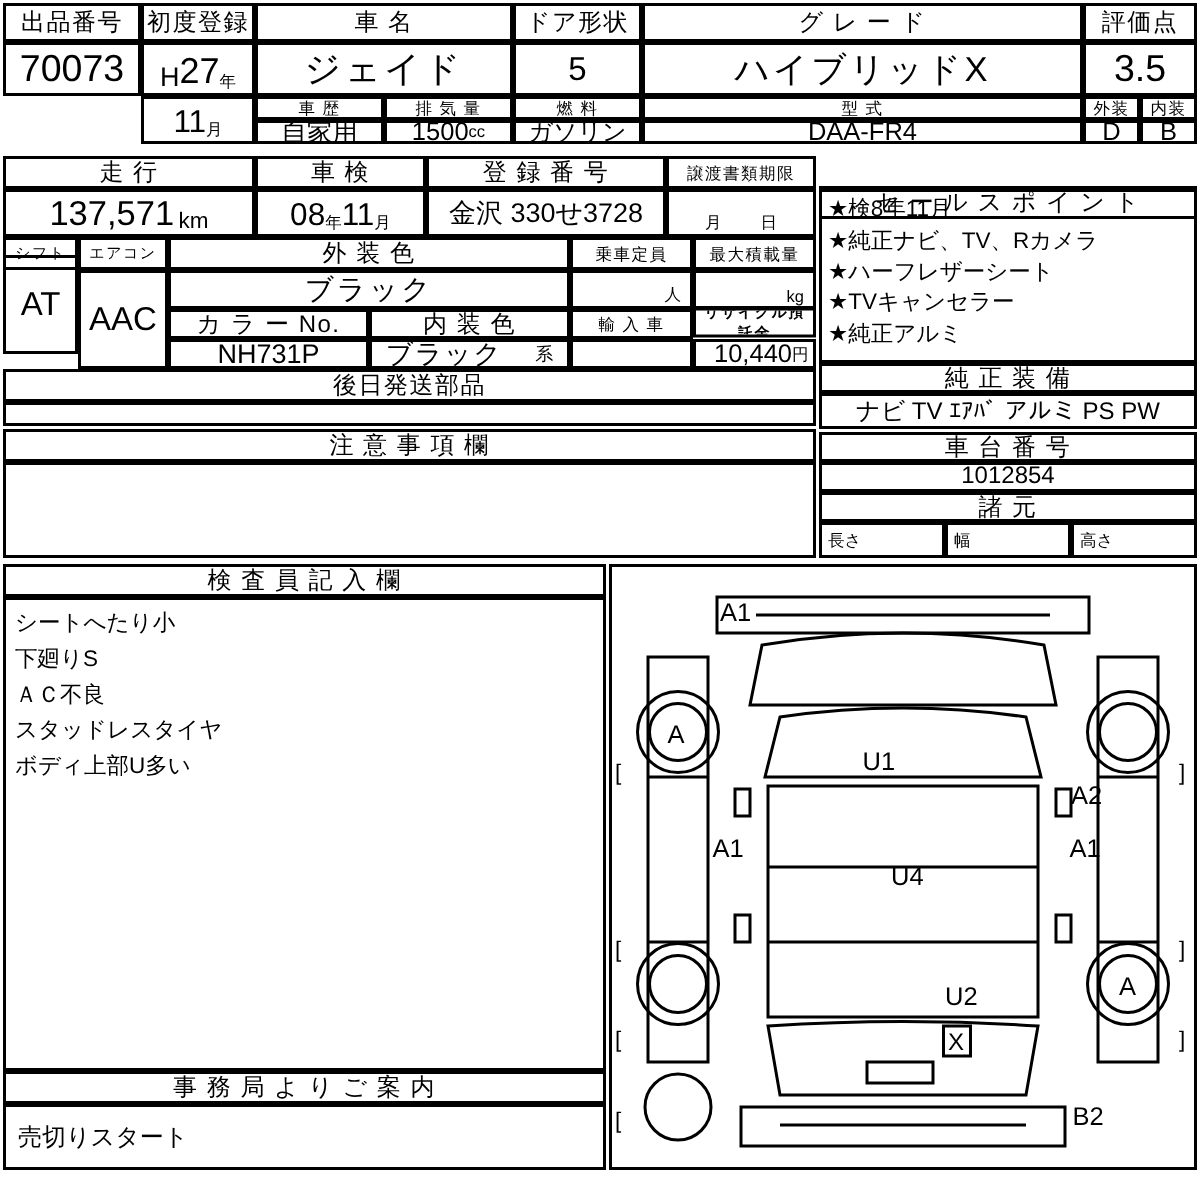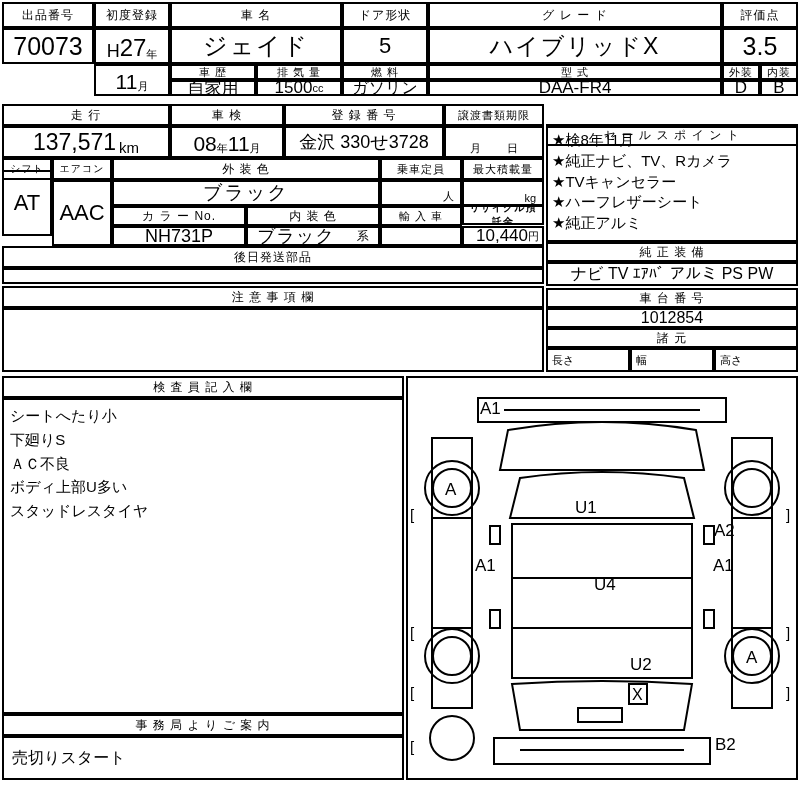--- a/index.html
+++ b/index.html
@@ -5,21 +5,21 @@
   html,body{margin:0;padding:0;}
   body{
     width:800px;height:800px;
     background:#fff;
     font-family:"Liberation Sans","DejaVu Sans",sans-serif;
     color:#000;
     -webkit-font-smoothing:none;
   }
   .sheet{position:relative;width:800px;height:800px;}
   .bx{position:absolute;border:2px solid #000;box-sizing:border-box;overflow:hidden;}
-  .lbl{font-size:12px;text-align:center;letter-spacing:1px;}
+  .lbl{font-size:16px;text-align:center;letter-spacing:1px;}
   .ctr{display:flex;align-items:center;justify-content:center;}
   .lft{display:flex;align-items:center;justify-content:flex-start;padding-left:4px;}
   .col{display:flex;flex-direction:column;}
   .unit{font-size:11px;}
   .sp{font-size:15px;padding:1px 4px;line-height:1.25;}
   .insp{font-size:15px;padding:1px 6px;line-height:1.45;}
   .legend{position:absolute;left:2px;top:782px;width:796px;font-size:8.5px;letter-spacing:-0.2px;}
   .diag{position:absolute;}
   svg{display:block;}
 </style>
@@ -240,22 +240,22 @@
   </div>
   <div class="bx" style="left:2px;top:308px;width:542px;height:64px;"></div>
 
   <div class="bx" style="left:546px;top:104px;width:252px;height:22px;margin-top:20px;">
     <div class="lbl ctr" style="height:100%;">セ ー ル ス ポ イ ン ト</div>
   </div>
   <div class="bx" style="left:546px;top:126px;width:252px;height:116px;">
     <div class="col" style="height:100%;padding-top:2px;">
       <div class="sp">★検8年11月</div>
       <div class="sp">★純正ナビ、TV、Rカメラ</div>
+      <div class="sp">★ハーフレザーシート</div>
       <div class="sp">★TVキャンセラー</div>
-      <div class="sp">★ハーフレザーシート</div>
       <div class="sp">★純正アルミ</div>
     </div>
   </div>
 
   <div class="bx" style="left:546px;top:242px;width:252px;height:20px;">
     <div class="lbl ctr" style="height:100%;">純 正 装 備</div>
   </div>
   <div class="bx" style="left:546px;top:262px;width:252px;height:24px;">
     <div class="ctr" style="height:100%;font-size:16px;">ナビ TV ｴｱﾊﾞ アルミ PS PW</div>
   </div>
@@ -281,22 +281,22 @@
   </div>
 
   <div class="bx" style="left:2px;top:376px;width:402px;height:22px;">
     <div class="lbl ctr" style="height:100%;">検 査 員 記 入 欄</div>
   </div>
   <div class="bx" style="left:2px;top:398px;width:402px;height:316px;">
     <div class="col" style="height:100%;padding-top:4px;">
       <div class="insp">シートへたり小</div>
       <div class="insp">下廻りS</div>
       <div class="insp">ＡＣ不良</div>
+      <div class="insp">スタッドレスタイヤ</div>
       <div class="insp">ボディ上部U多い</div>
-      <div class="insp">スタッドレスタイヤ</div>
     </div>
   </div>
 
   <div class="bx" style="left:2px;top:714px;width:402px;height:22px;">
     <div class="lbl ctr" style="height:100%;">事 務 局 よ り ご 案 内</div>
   </div>
   <div class="bx" style="left:2px;top:736px;width:402px;height:44px;">
     <div class="lft" style="height:100%;font-size:16px;padding-left:8px;">売切りスタート</div>
   </div>
 

